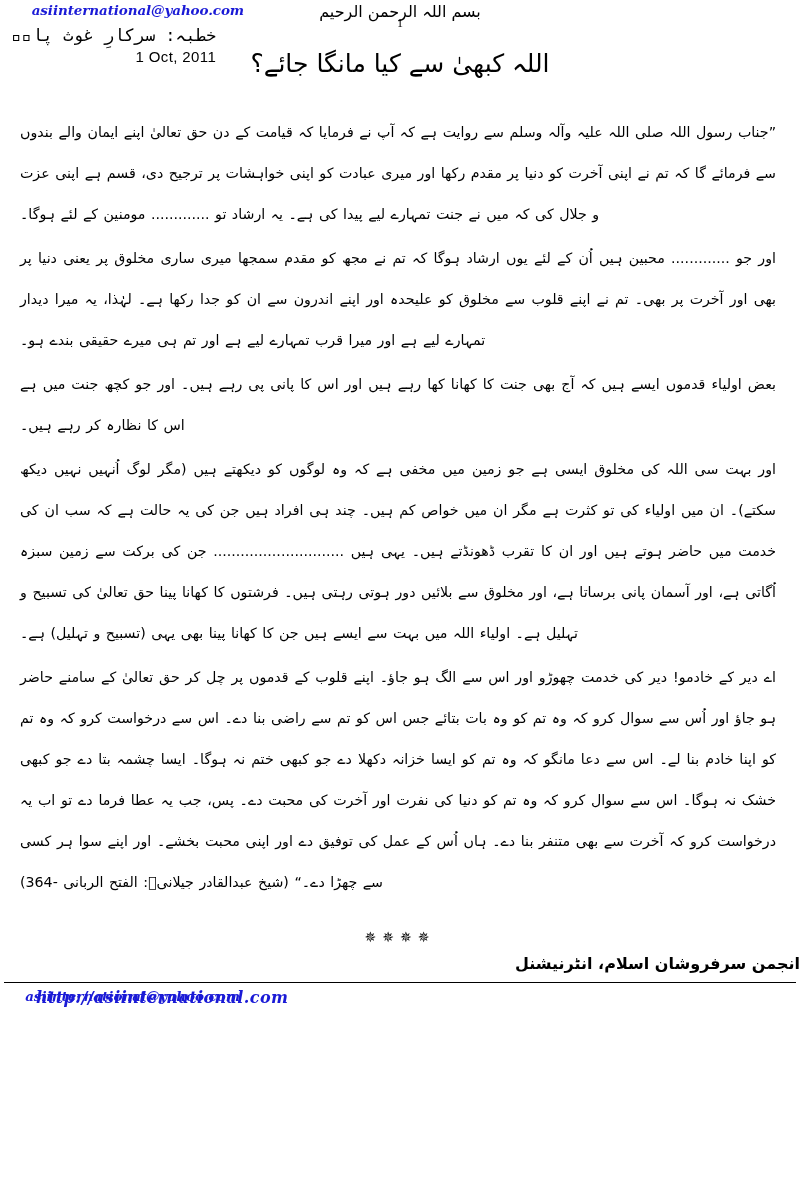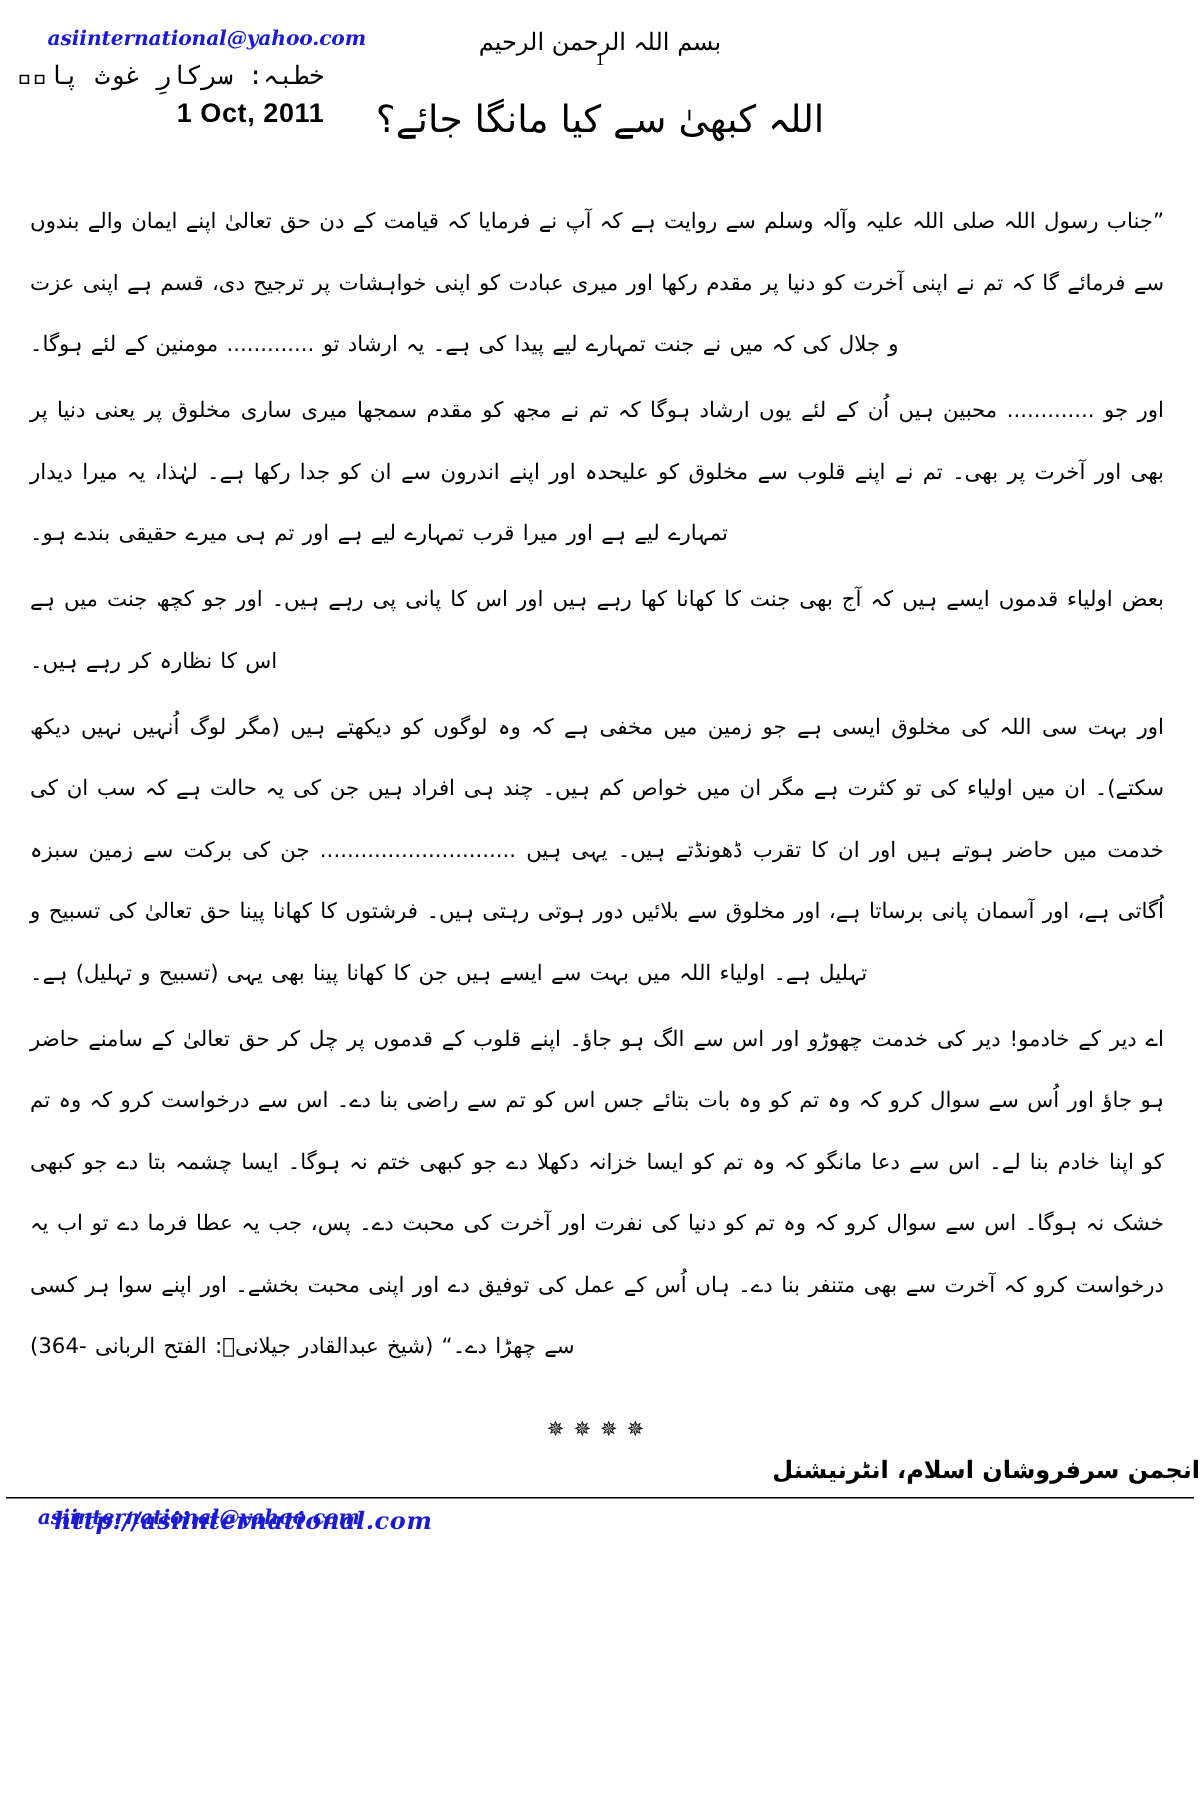--- a/index.html
+++ b/index.html
@@ -6,21 +6,21 @@
   html, body {
     margin: 0;
     padding: 0;
     background: #ffffff;
   }
 
   .page {
     position: relative;
     width: 800px;
     height: 1036px;
-    margin: 16px auto;
+    margin: 0 auto;
     background: #ffffff;
     overflow: hidden;
     font-family: "DejaVu Sans", "Liberation Sans", sans-serif;
     color: #000000;
     box-sizing: border-box;
   }
 
   
   .header {
     position: relative;
@@ -78,24 +78,23 @@
   .hdr-khutba {
     font-family: Liberation Mono, monospace;
     font-size: 17px;
     white-space: nowrap;
   }
 
   .hdr-date {
     direction: ltr;
     text-align: right;
     font-family: "Liberation Sans", sans-serif;
-    font-size: 18px;
+    font-size: 15px;
     letter-spacing: 0.4px;
     margin-top: 1px;
-    font-weight: bold;
   }
 
   .doc-title {
     position: absolute;
     top: 48px;
     left: 0;
     right: 0;
     text-align: center;
     font-family: "DejaVu Sans", sans-serif;
     font-size: 25px;

